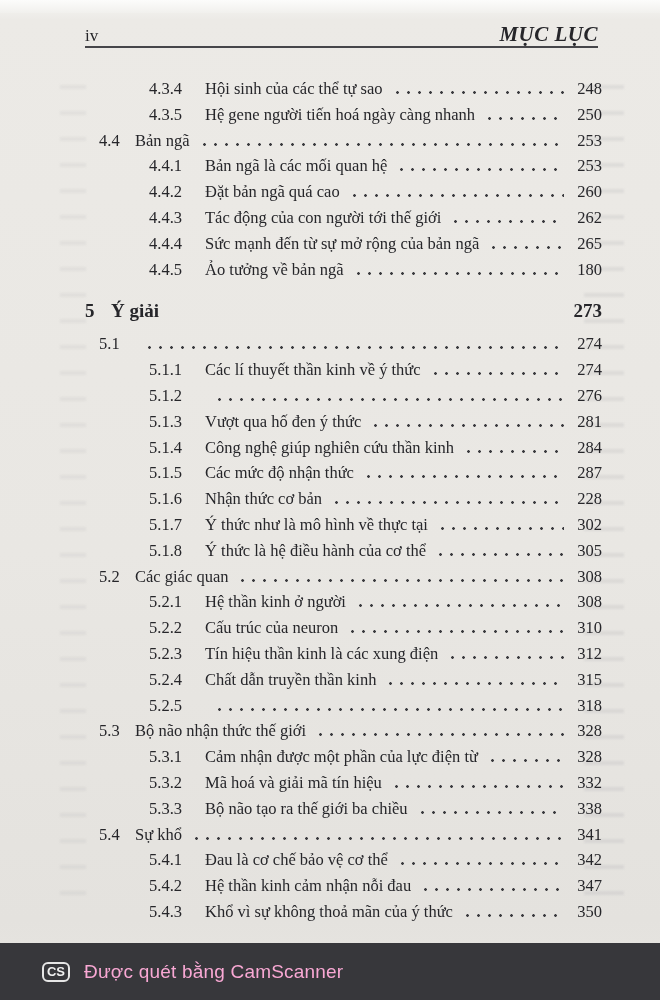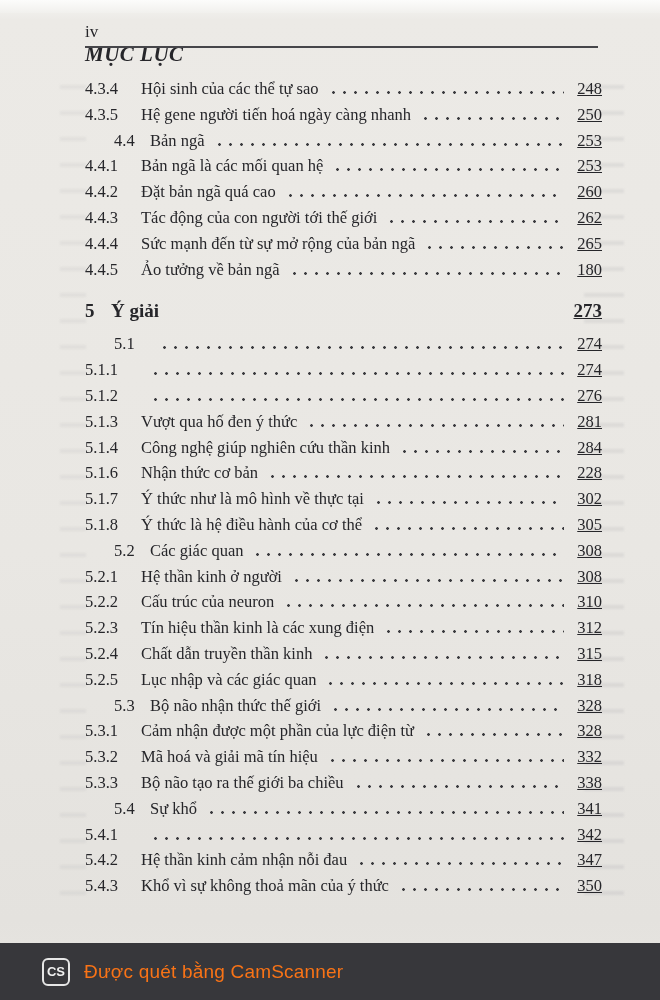--- a/index.html
+++ b/index.html
@@ -26,65 +26,65 @@
     filter:blur(1.2px);
   }
   .bleed-left {
     position:absolute; top:85px; bottom:90px; left:60px; width:26px;
     background:repeating-linear-gradient(180deg, rgba(110,112,125,0.08) 0 4px, rgba(0,0,0,0) 4px 26px);
     filter:blur(1.3px);
   }
 
   .header {
     position:absolute; top:22px; left:85px; right:62px;
-    display:flex; justify-content:space-between; align-items:baseline;flex-direction:column;
+    display:flex; justify-content:space-between; align-items:baseline;
   }
   .h-left  { font-size:17px; }
   .h-right { font-size:21px; font-weight:bold; font-style:italic; letter-spacing:.5px; }
   .rule {
     position:absolute; top:46px; left:85px; right:62px; height:2px;
     background:#46464a;
   }
 
   .toc { position:absolute; top:76px; left:85px; right:58px; }
   .row {
     display:flex; align-items:baseline;
     font-size:16.5px; line-height:25.8px; white-space:nowrap;
   }
   .num   { flex:none; }
   .title { flex:none; }
-  .pg    { flex:none; min-width:32px; text-align:right;text-decoration:underline; }
+  .pg    { flex:none; min-width:32px; text-align:right; }
   .leader {
     flex:1 1 auto; align-self:baseline;
     height:5px; margin:0 6px 0 9px;
     background-image:radial-gradient(circle, #3a3a3e 1.25px, rgba(0,0,0,0) 1.5px);
     background-size:11px 5px;
     background-repeat:repeat-x;
     background-position:0 1px;
   }
   .lvl1 { font-weight:bold; font-size:19px; line-height:27px; margin-top:15px; margin-bottom:7px; }
   .lvl1 .num { width:26px; }
   .lvl1 .leader { background:none; }
-  .lvl2 .num { margin-left:29px; width:36px; }
-  .lvl3 .num { width:56px;font-family:Liberation Serif, serif; }
+  .lvl2 .num { margin-left:14px; width:36px; }
+  .lvl3 .num { margin-left:64px; width:56px;font-family:Liberation Serif, serif; }
 
   .footer {
     position:absolute; left:0; right:0; bottom:0; height:57px;
     background:#37373b;
     display:flex; align-items:center; gap:14px;
     padding-left:42px;
     font-family:"Liberation Sans","DejaVu Sans",sans-serif;
   }
   .cs-badge {
-    width:28px; height:28px; flex:none;
+    width:28px; height:20px; flex:none;
     border:2.5px solid #e6e6e6; border-radius:6px;
     color:#f0f0f0; font-weight:bold; font-size:13px;
     display:flex; align-items:center; justify-content:center;
   }
-  .footer-text { color:#f97316; font-size:19px; letter-spacing:.2px; }
+  .footer-text { color:#f9a8d4; font-size:19px; letter-spacing:.2px; }
 </style>
 </head>
 <body>
 
 <div class="paper"></div>
 <div class="paper-edge-top"></div>
 <div class="bleed-left"></div>
 <div class="bleed-right"></div>
 
 <div class="header">
@@ -148,20 +148,21 @@
       <span class="leader"></span>
       <span class="pg">273</span>
     </div>
     <div class="row lvl2">
       <span class="num">5.1</span>
       <span class="leader"></span>
       <span class="pg">274</span>
     </div>
     <div class="row lvl3">
       <span class="num">5.1.1</span>
+      <span class="title">Các lí thuyết thần kinh về ý thức</span>
       <span class="leader"></span>
       <span class="pg">274</span>
     </div>
     <div class="row lvl3">
       <span class="num">5.1.2</span>
       <span class="leader"></span>
       <span class="pg">276</span>
     </div>
     <div class="row lvl3">
       <span class="num">5.1.3</span>
@@ -169,20 +170,26 @@
       <span class="leader"></span>
       <span class="pg">281</span>
     </div>
     <div class="row lvl3">
       <span class="num">5.1.4</span>
       <span class="title">Công nghệ giúp nghiên cứu thần kinh</span>
       <span class="leader"></span>
       <span class="pg">284</span>
     </div>
     <div class="row lvl3">
+      <span class="num">5.1.5</span>
+      <span class="title">Các mức độ nhận thức</span>
+      <span class="leader"></span>
+      <span class="pg">287</span>
+    </div>
+    <div class="row lvl3">
       <span class="num">5.1.6</span>
       <span class="title">Nhận thức cơ bản</span>
       <span class="leader"></span>
       <span class="pg">228</span>
     </div>
     <div class="row lvl3">
       <span class="num">5.1.7</span>
       <span class="title">Ý thức như là mô hình về thực tại</span>
       <span class="leader"></span>
       <span class="pg">302</span>
@@ -218,21 +225,20 @@
       <span class="pg">312</span>
     </div>
     <div class="row lvl3">
       <span class="num">5.2.4</span>
       <span class="title">Chất dẫn truyền thần kinh</span>
       <span class="leader"></span>
       <span class="pg">315</span>
     </div>
     <div class="row lvl3">
       <span class="num">5.2.5</span>
-      <span class="title">Lục nhập và các giác quan</span>
       <span class="leader"></span>
       <span class="pg">318</span>
     </div>
     <div class="row lvl2">
       <span class="num">5.3</span>
       <span class="title">Bộ não nhận thức thế giới</span>
       <span class="leader"></span>
       <span class="pg">328</span>
     </div>
     <div class="row lvl3">
@@ -254,20 +260,21 @@
       <span class="pg">338</span>
     </div>
     <div class="row lvl2">
       <span class="num">5.4</span>
       <span class="title">Sự khổ</span>
       <span class="leader"></span>
       <span class="pg">341</span>
     </div>
     <div class="row lvl3">
       <span class="num">5.4.1</span>
+      <span class="title">Đau là cơ chế bảo vệ cơ thể</span>
       <span class="leader"></span>
       <span class="pg">342</span>
     </div>
     <div class="row lvl3">
       <span class="num">5.4.2</span>
       <span class="title">Hệ thần kinh cảm nhận nỗi đau</span>
       <span class="leader"></span>
       <span class="pg">347</span>
     </div>
     <div class="row lvl3">

